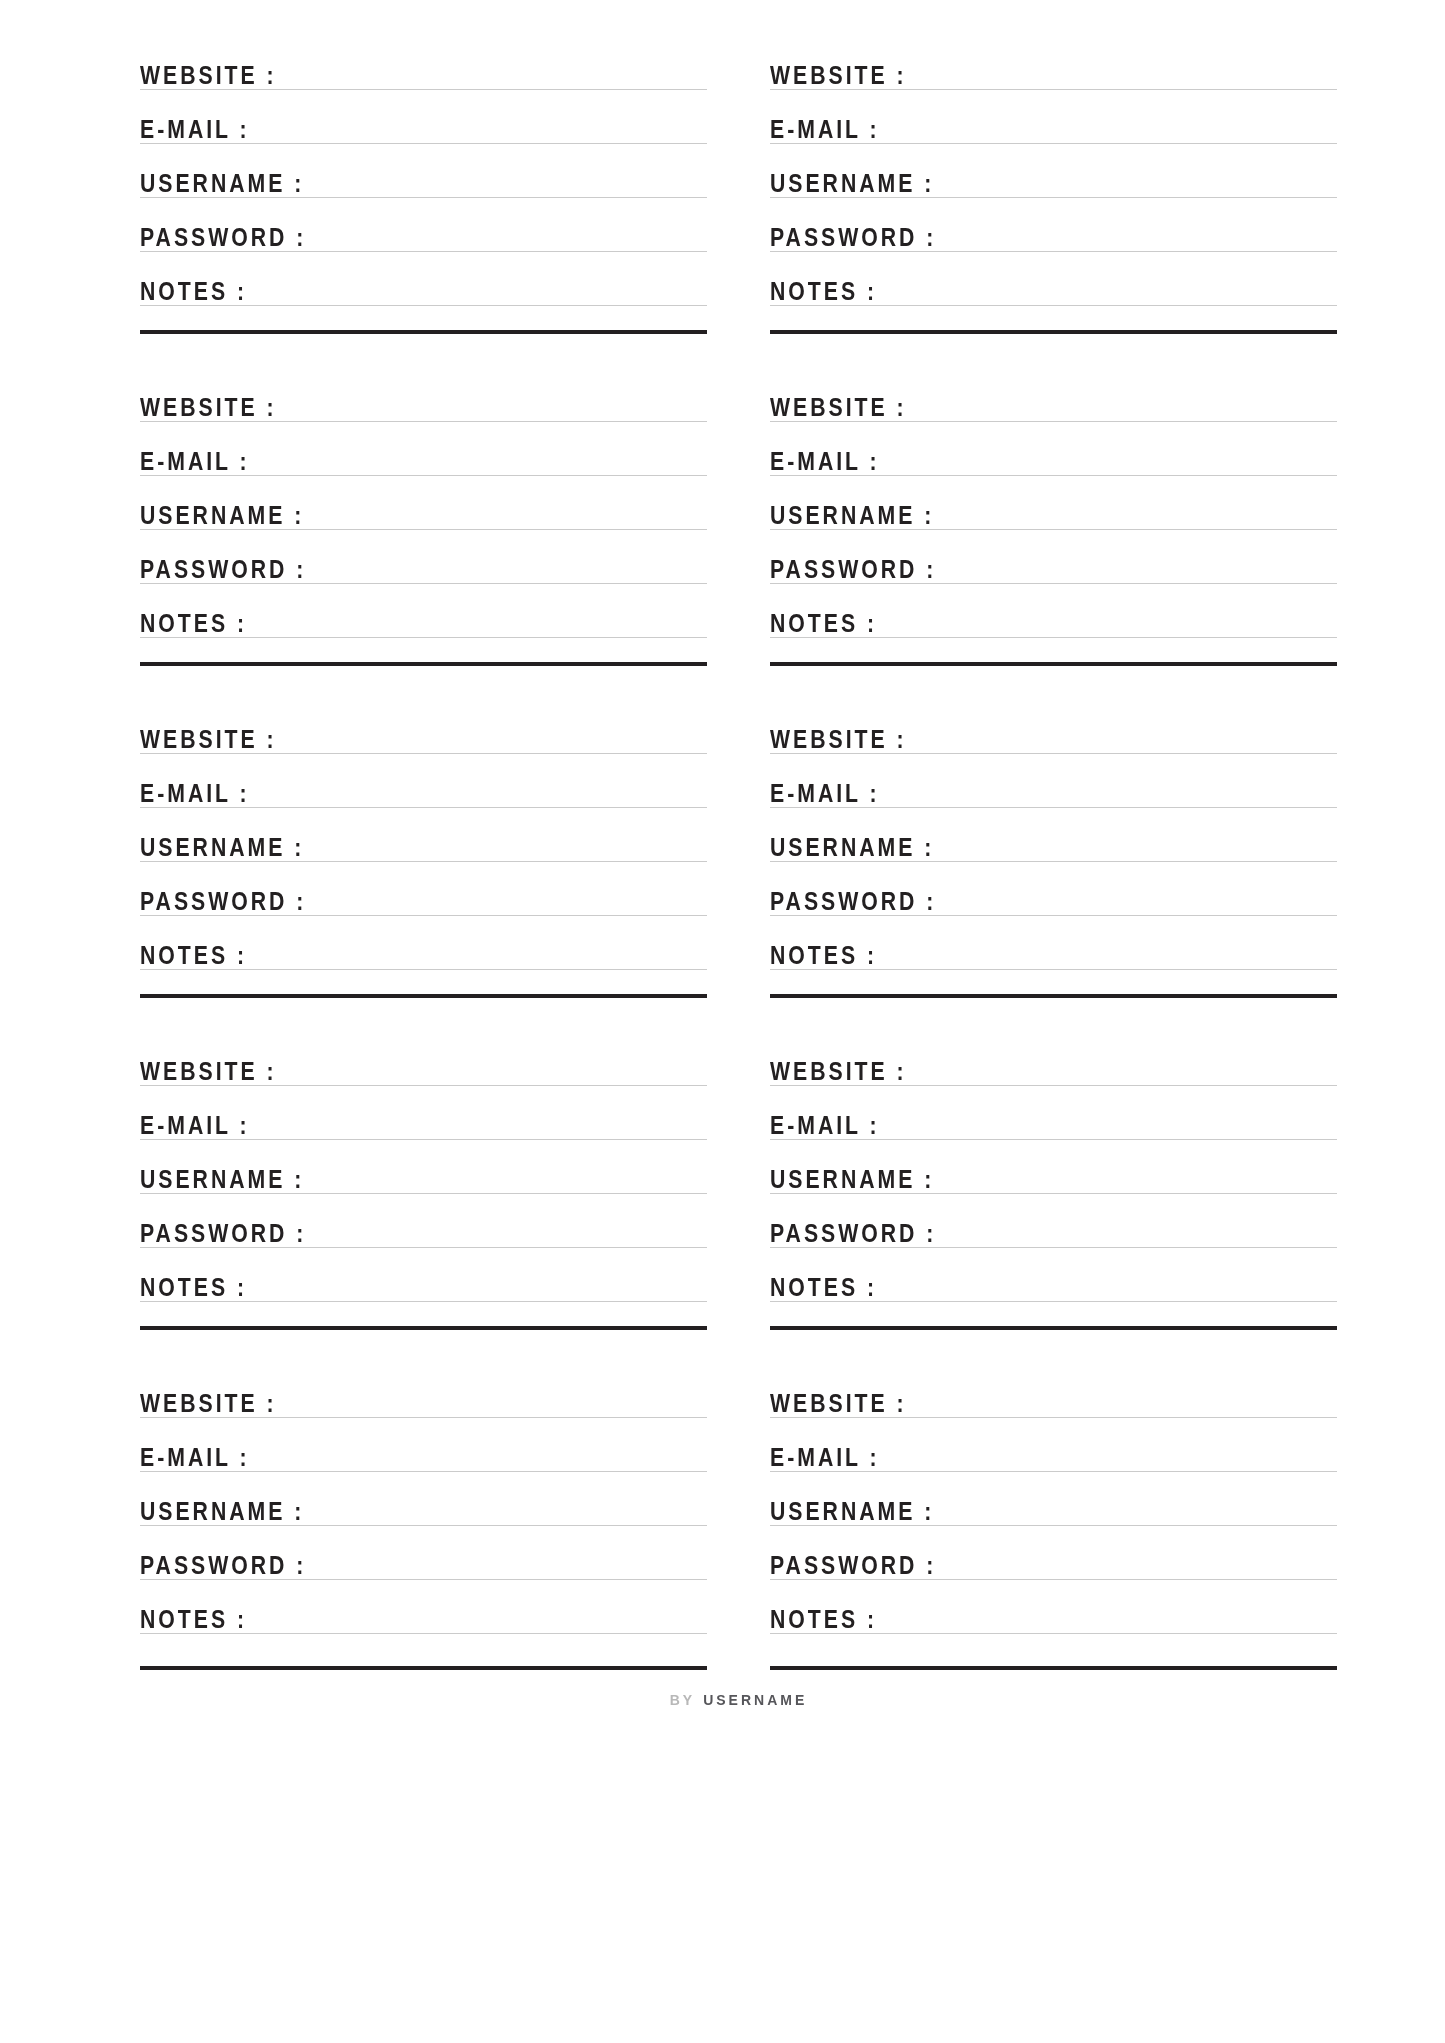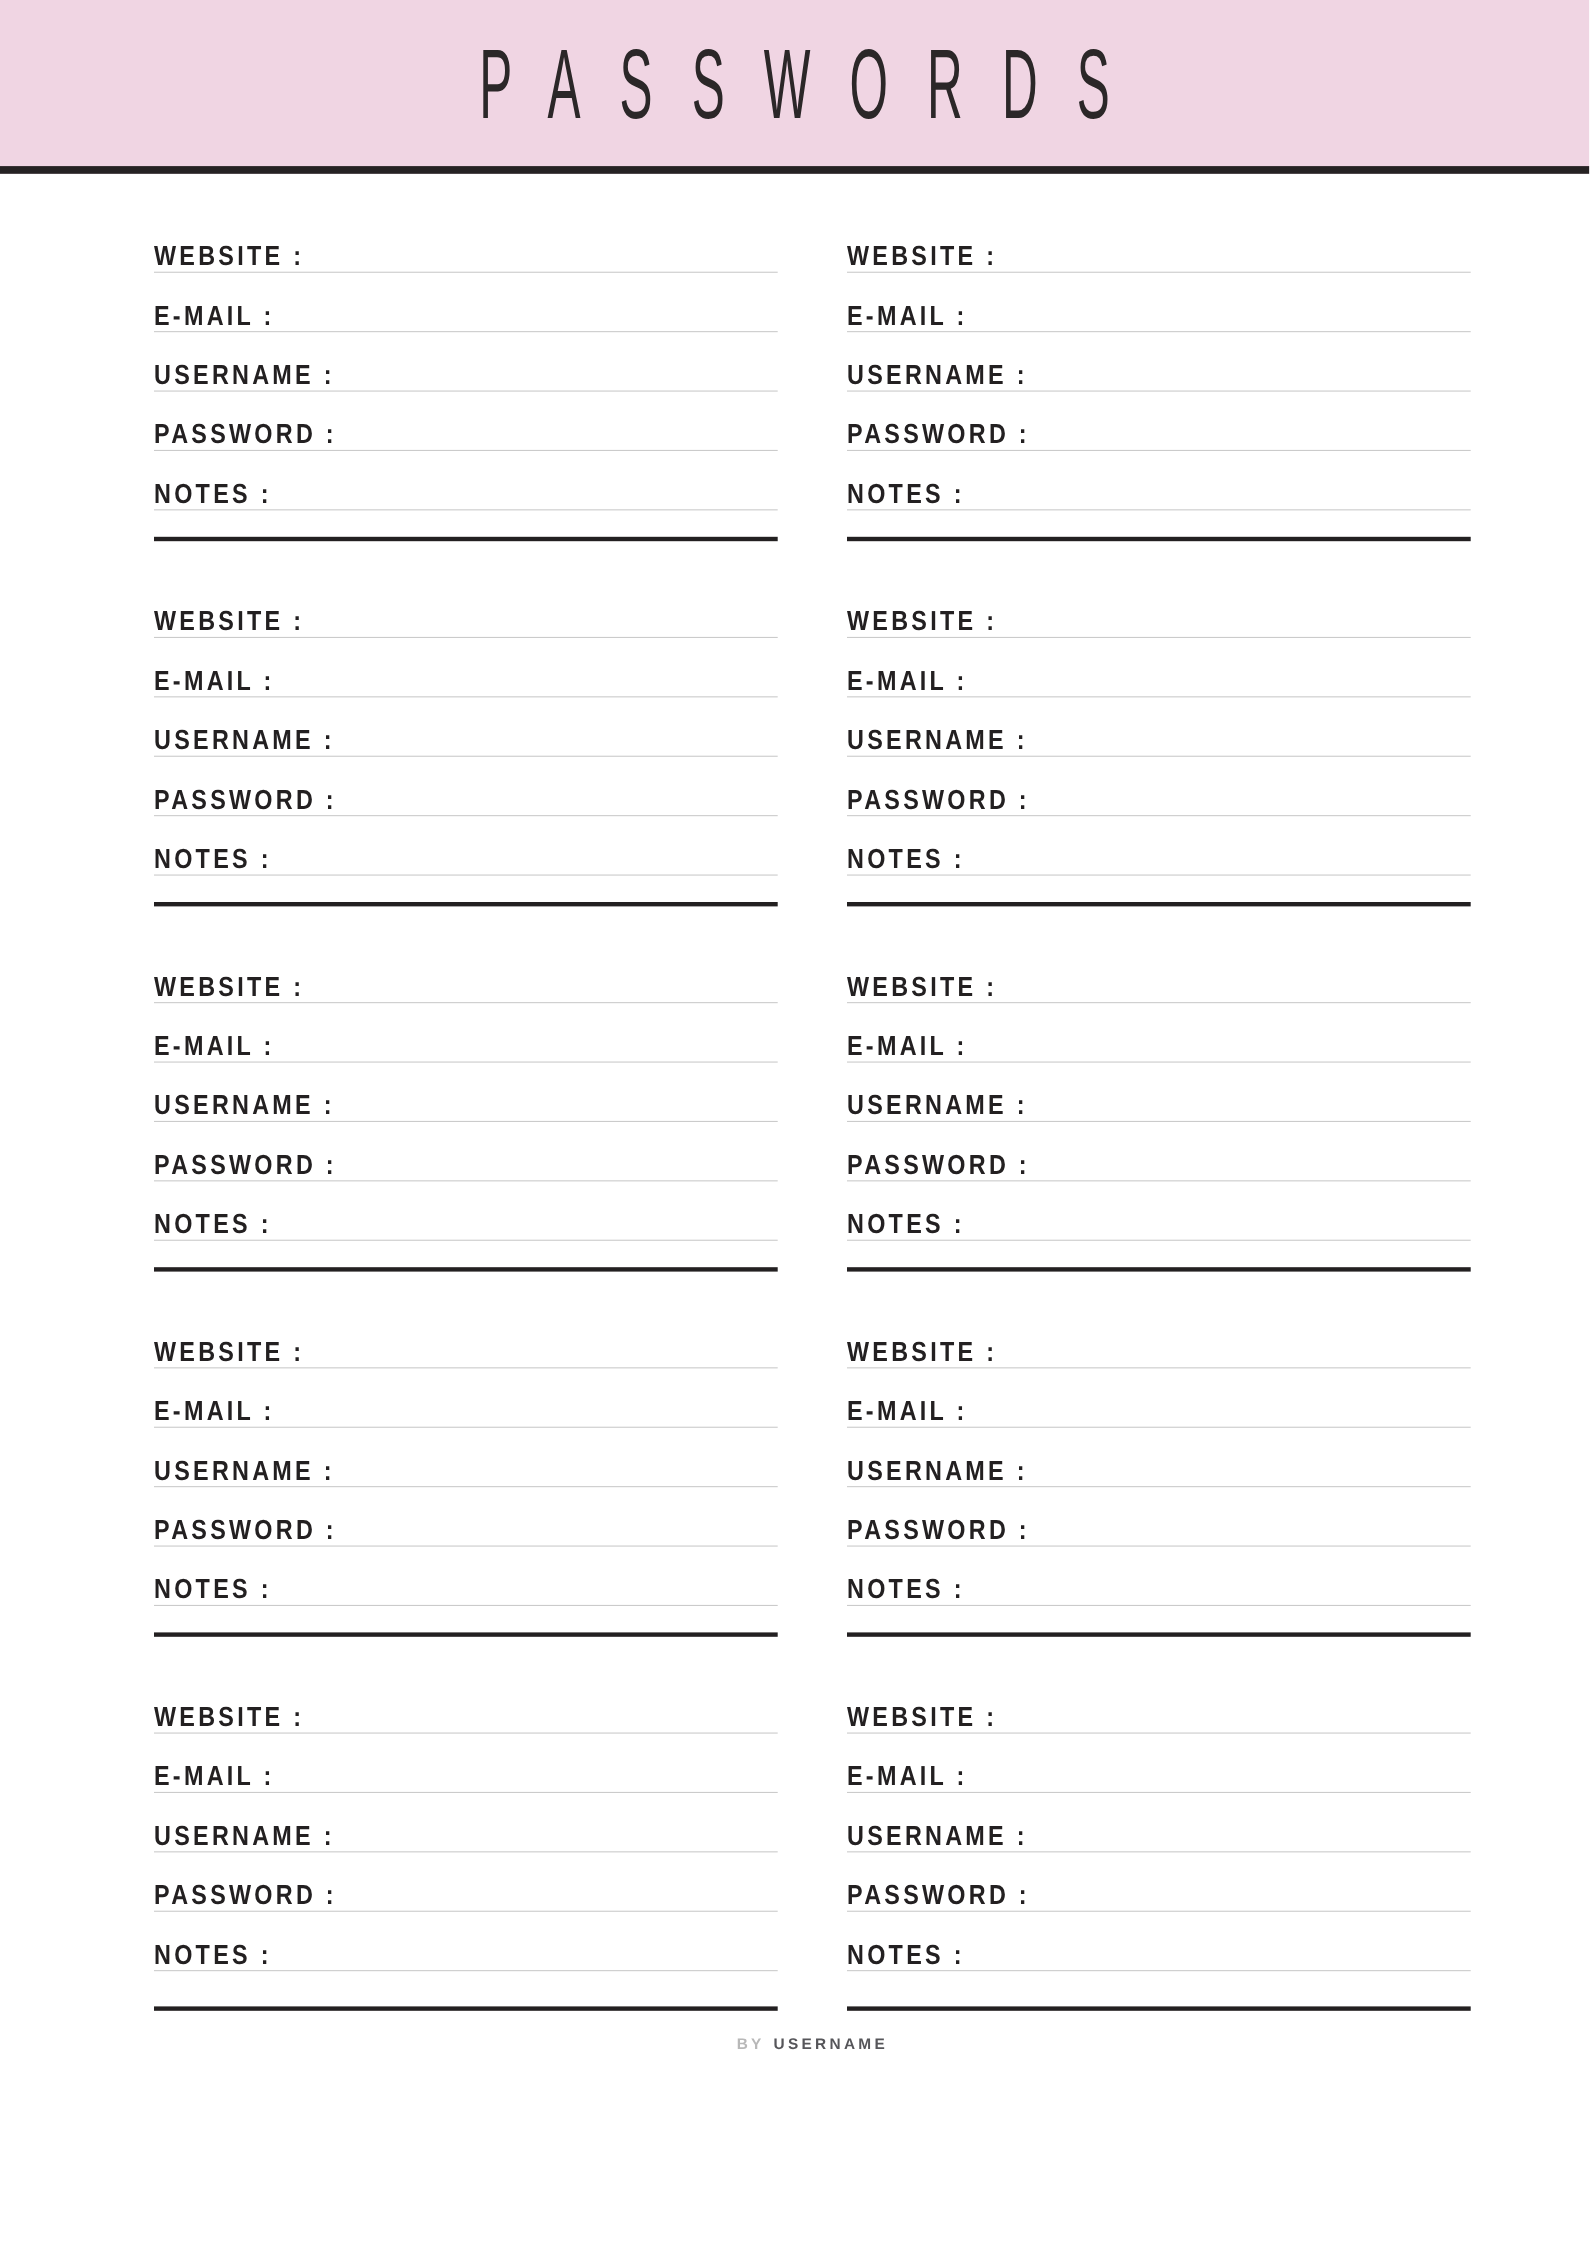--- a/index.html
+++ b/index.html
@@ -89,23 +89,20 @@
     white-space:nowrap;
   }
   .footer-by{color:var(--footer-by);margin-right:8px;}
   .footer-brand{color:var(--footer-brand);}
 </style>
 </head>
 <body>
 
 <div class="page">
 
-  <header class="page-header">
-    <h1 class="page-title">PASSWORDS</h1>
-  </header>
 
   <main class="content">
     <div class="password-grid">
 
     <section class="entry-block">
           <div class="field-row"><span class="field-label">WEBSITE :</span><span class="field-value"></span></div>
           <div class="field-row"><span class="field-label">E-MAIL :</span><span class="field-value"></span></div>
           <div class="field-row"><span class="field-label">USERNAME :</span><span class="field-value"></span></div>
           <div class="field-row"><span class="field-label">PASSWORD :</span><span class="field-value"></span></div>
           <div class="field-row"><span class="field-label">NOTES :</span><span class="field-value"></span></div>

